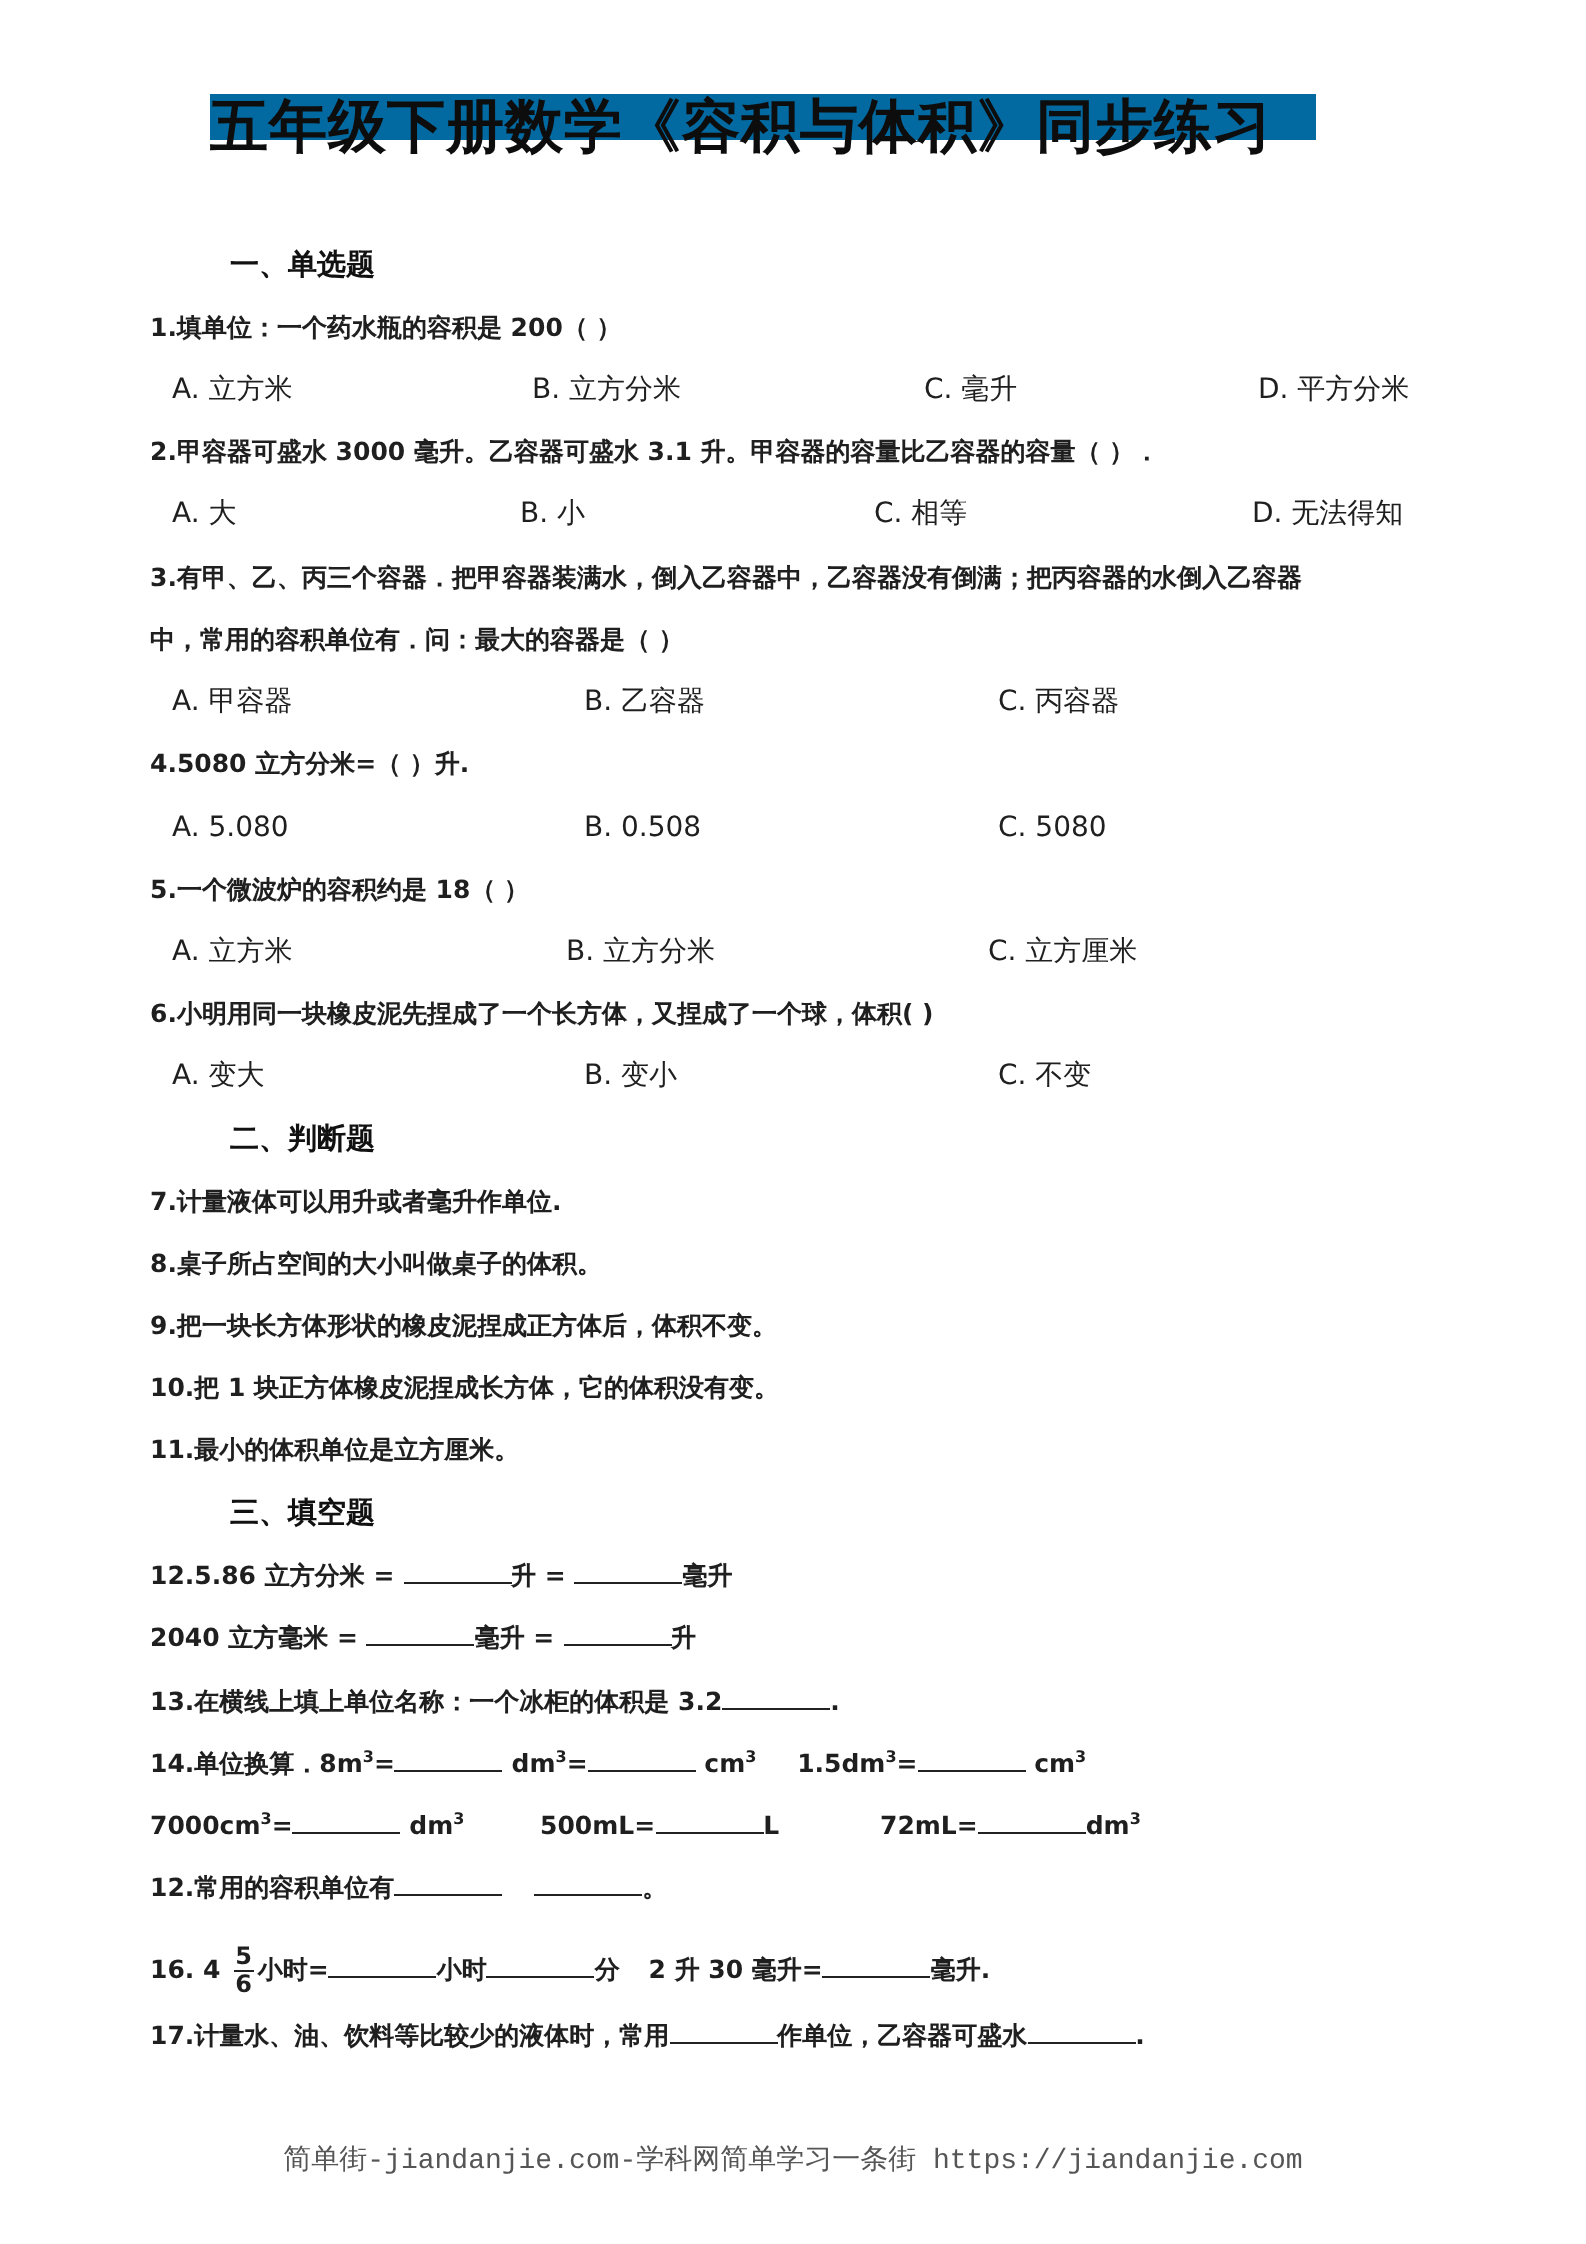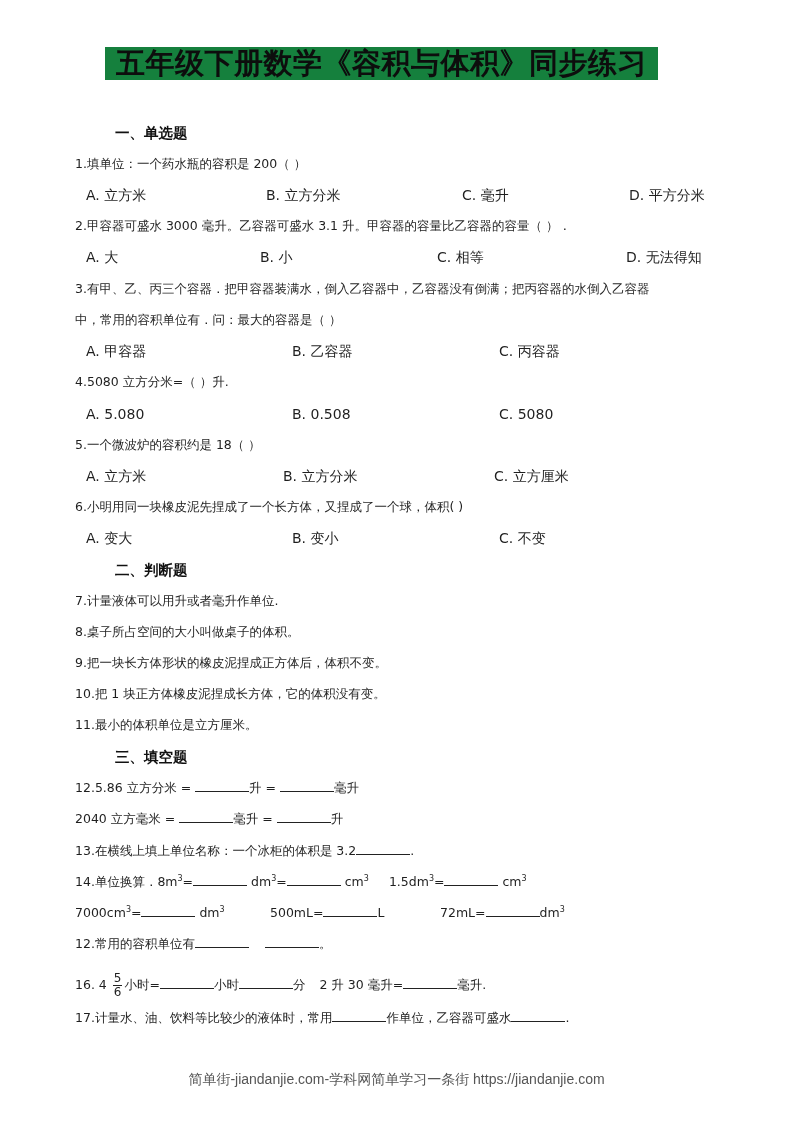--- a/index.html
+++ b/index.html
@@ -2,30 +2,30 @@
 <html><head>
   <meta charset="utf-8">
   <style>
     html, body { margin: 0; padding: 0; background: #ffffff; }
     body {
       width: 793px; height: 1122px; position: relative; overflow: hidden;
       font-family: "DejaVu Sans", "Liberation Sans", sans-serif;
       color: #1a1a1a;
     }
     .title {
-      position: absolute; left: 105px; top: 47px; width: 553px; height: 33px;
-      background: #15803d;
+      position: absolute; left: 105px; top: 47px; width: 553px; height: 23px;
+      background: #0369a1;
       font-family: "DejaVu Sans", sans-serif;
       font-weight: bold; font-size: 29px; line-height: 33px;
-      color: #0d0d0d; letter-spacing: 0.5px; text-align: center;
+      color: #0d0d0d; letter-spacing: 0.5px; 
       white-space: nowrap;
     }
     .line {
       position: absolute; left: 75px; font-size: 12.5px; line-height: 16px;
-      white-space: nowrap; color: #1f1f1f;
+      white-space: nowrap; color: #1f1f1f; font-weight: bold;
     }
     .section {
       position: absolute; left: 75px; font-size: 14.5px; font-weight: bold;
       line-height: 18px; white-space: nowrap; color: #111; margin-left: 40px;
     }
     .opt {
       position: absolute; font-size: 14px; line-height: 16px; white-space: nowrap; color: #1f1f1f;
     }
     .blank {
       display: inline-block; width: 54px; border-bottom: 1px solid #222; height: 11px; vertical-align: baseline;
@@ -33,21 +33,21 @@
     sup { font-size: 8px; vertical-align: 5px; line-height: 0; }
     .frac {
       display: inline-block; vertical-align: middle; text-align: center; font-size: 12px; line-height: 13px;
       margin: 0 2px;
     }
     .frac span { display: block; }
     .frac .num { border-bottom: 1px solid #222; padding: 0 1px; }
     .footer {
       position: absolute; left: 0; width: 793px; top: 1071px; text-align: center;
       font-size: 14px; color: #555; white-space: nowrap;
-      font-family: Liberation Sans, sans-serif;
+      font-family: Liberation Mono, monospace;
     }
   </style>
 </head>
 <body>
 
 <div class="title">五年级下册数学《容积与体积》同步练习</div>
 
 <div class="section" style="top:124px">一、单选题</div>
 
 <div class="line" style="top:156px">1.填单位：一个药水瓶的容积是 200（   ）</div>

